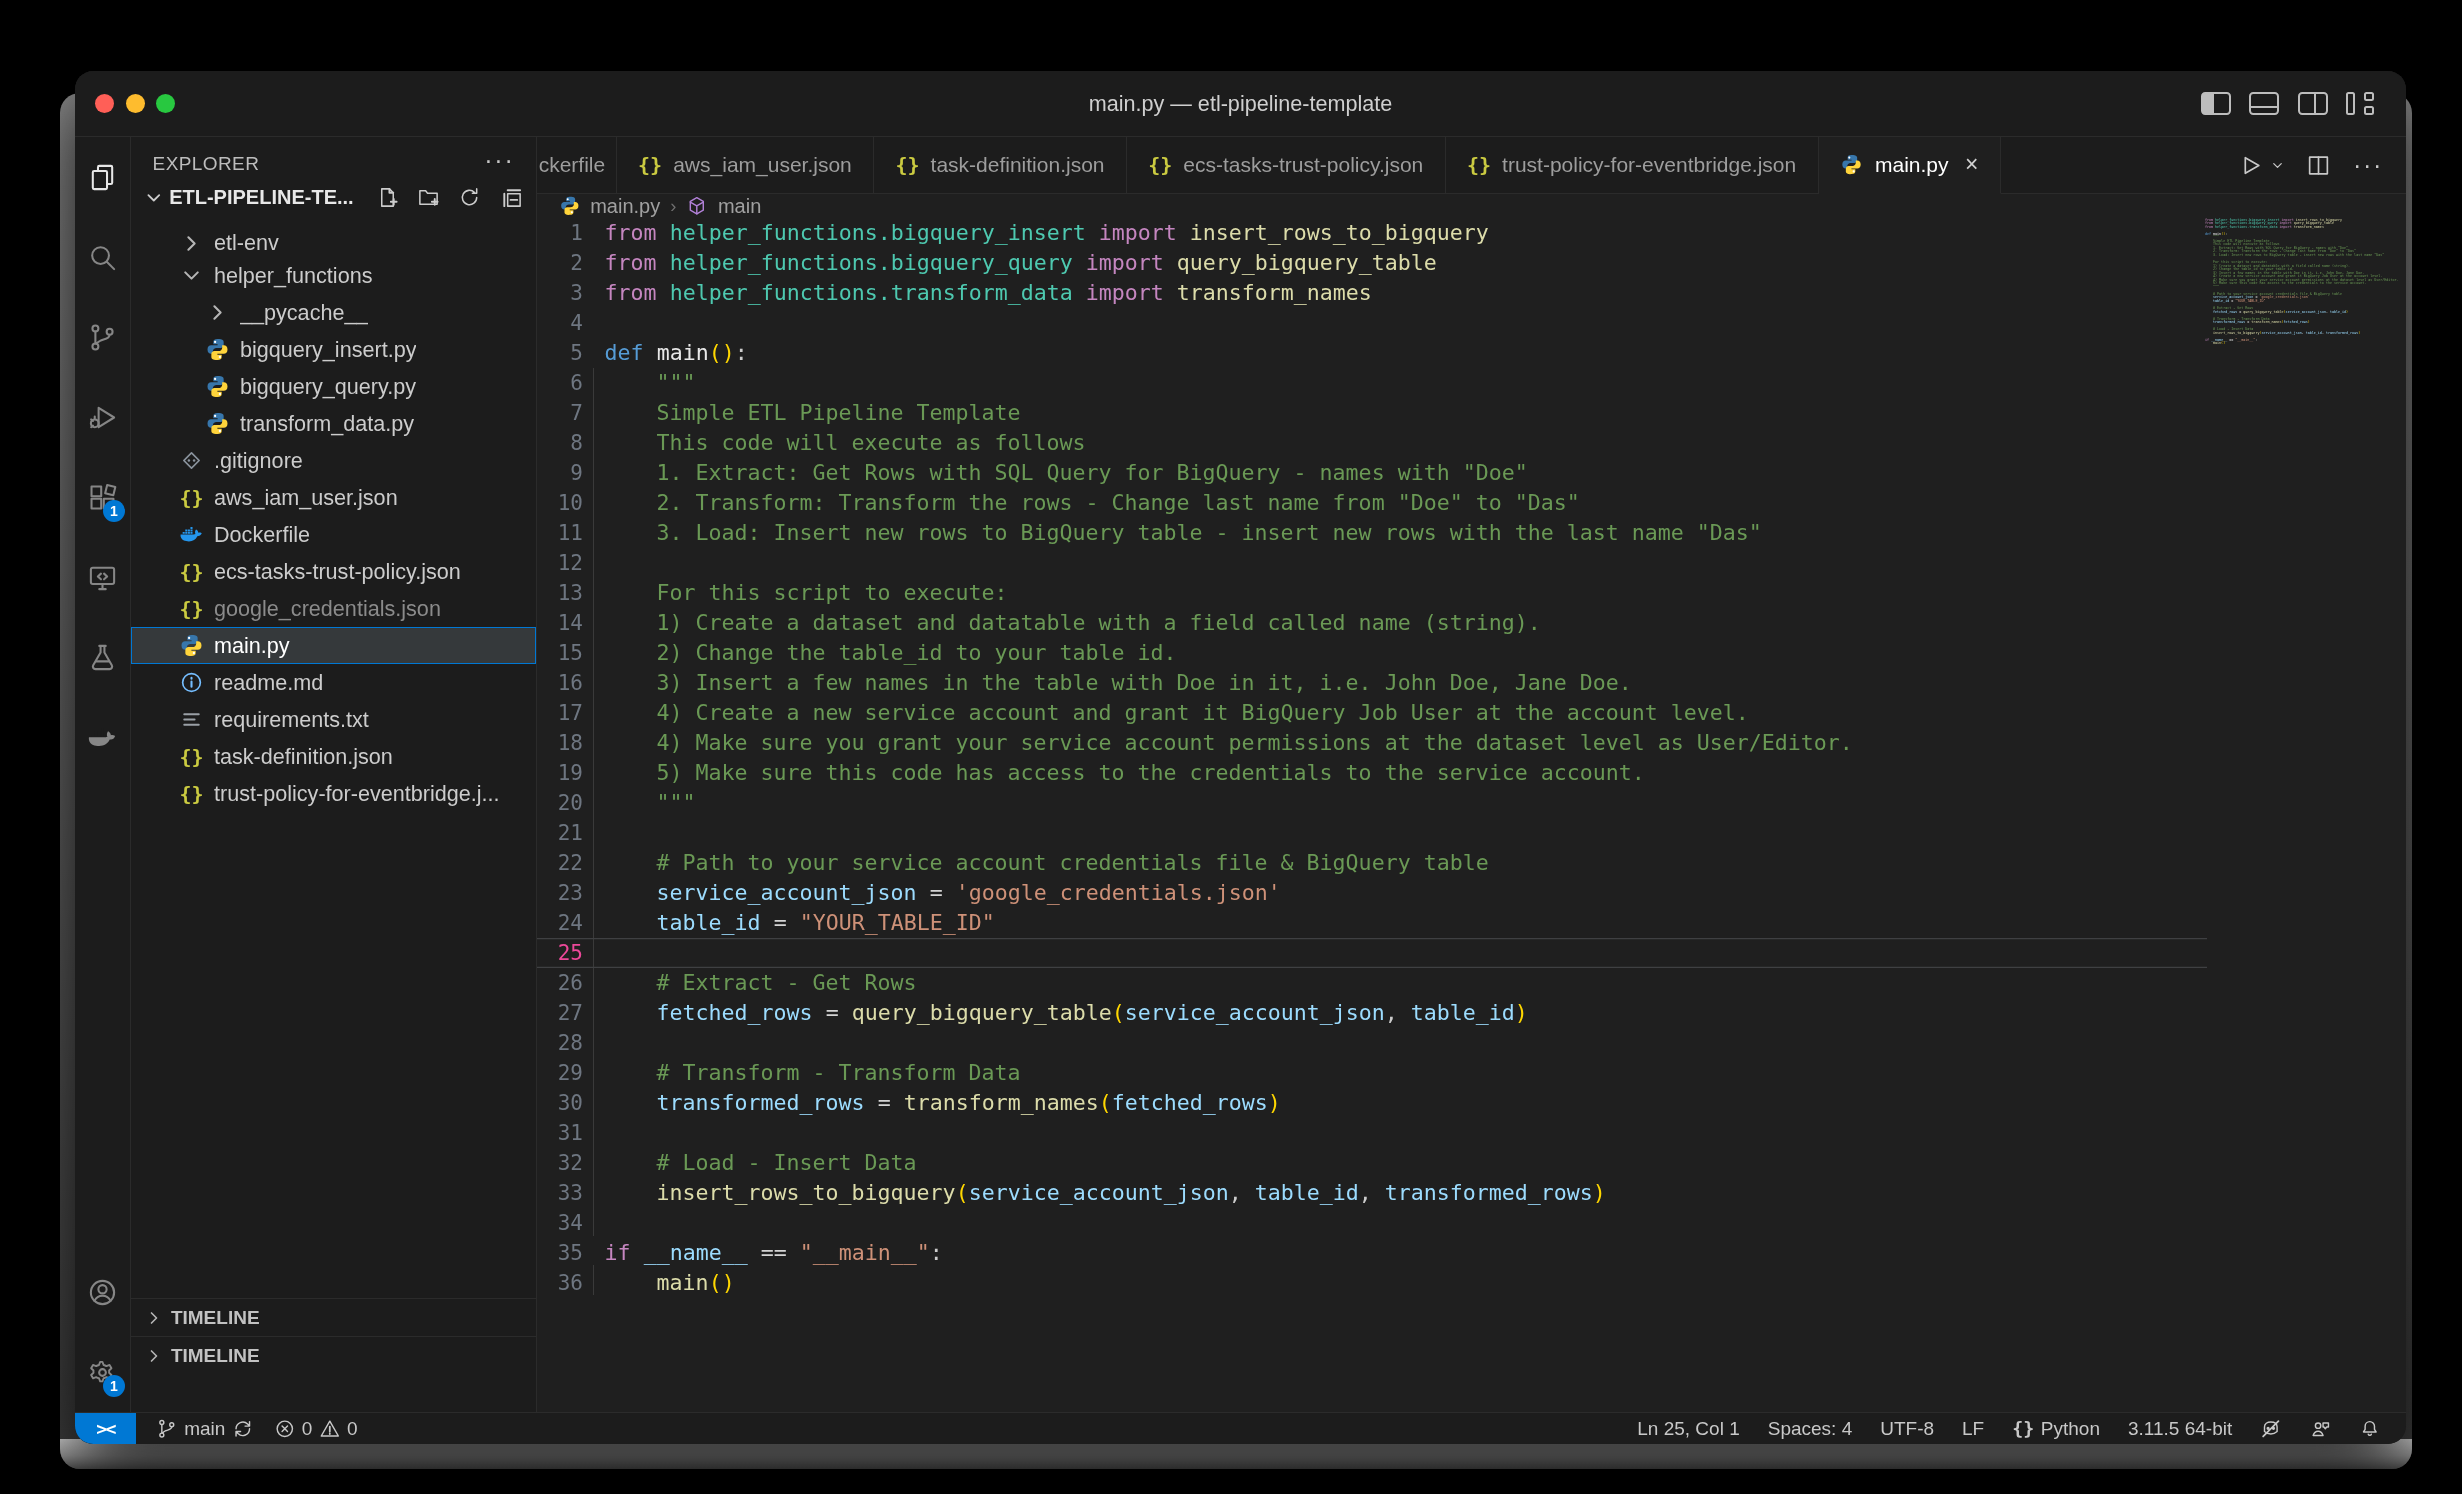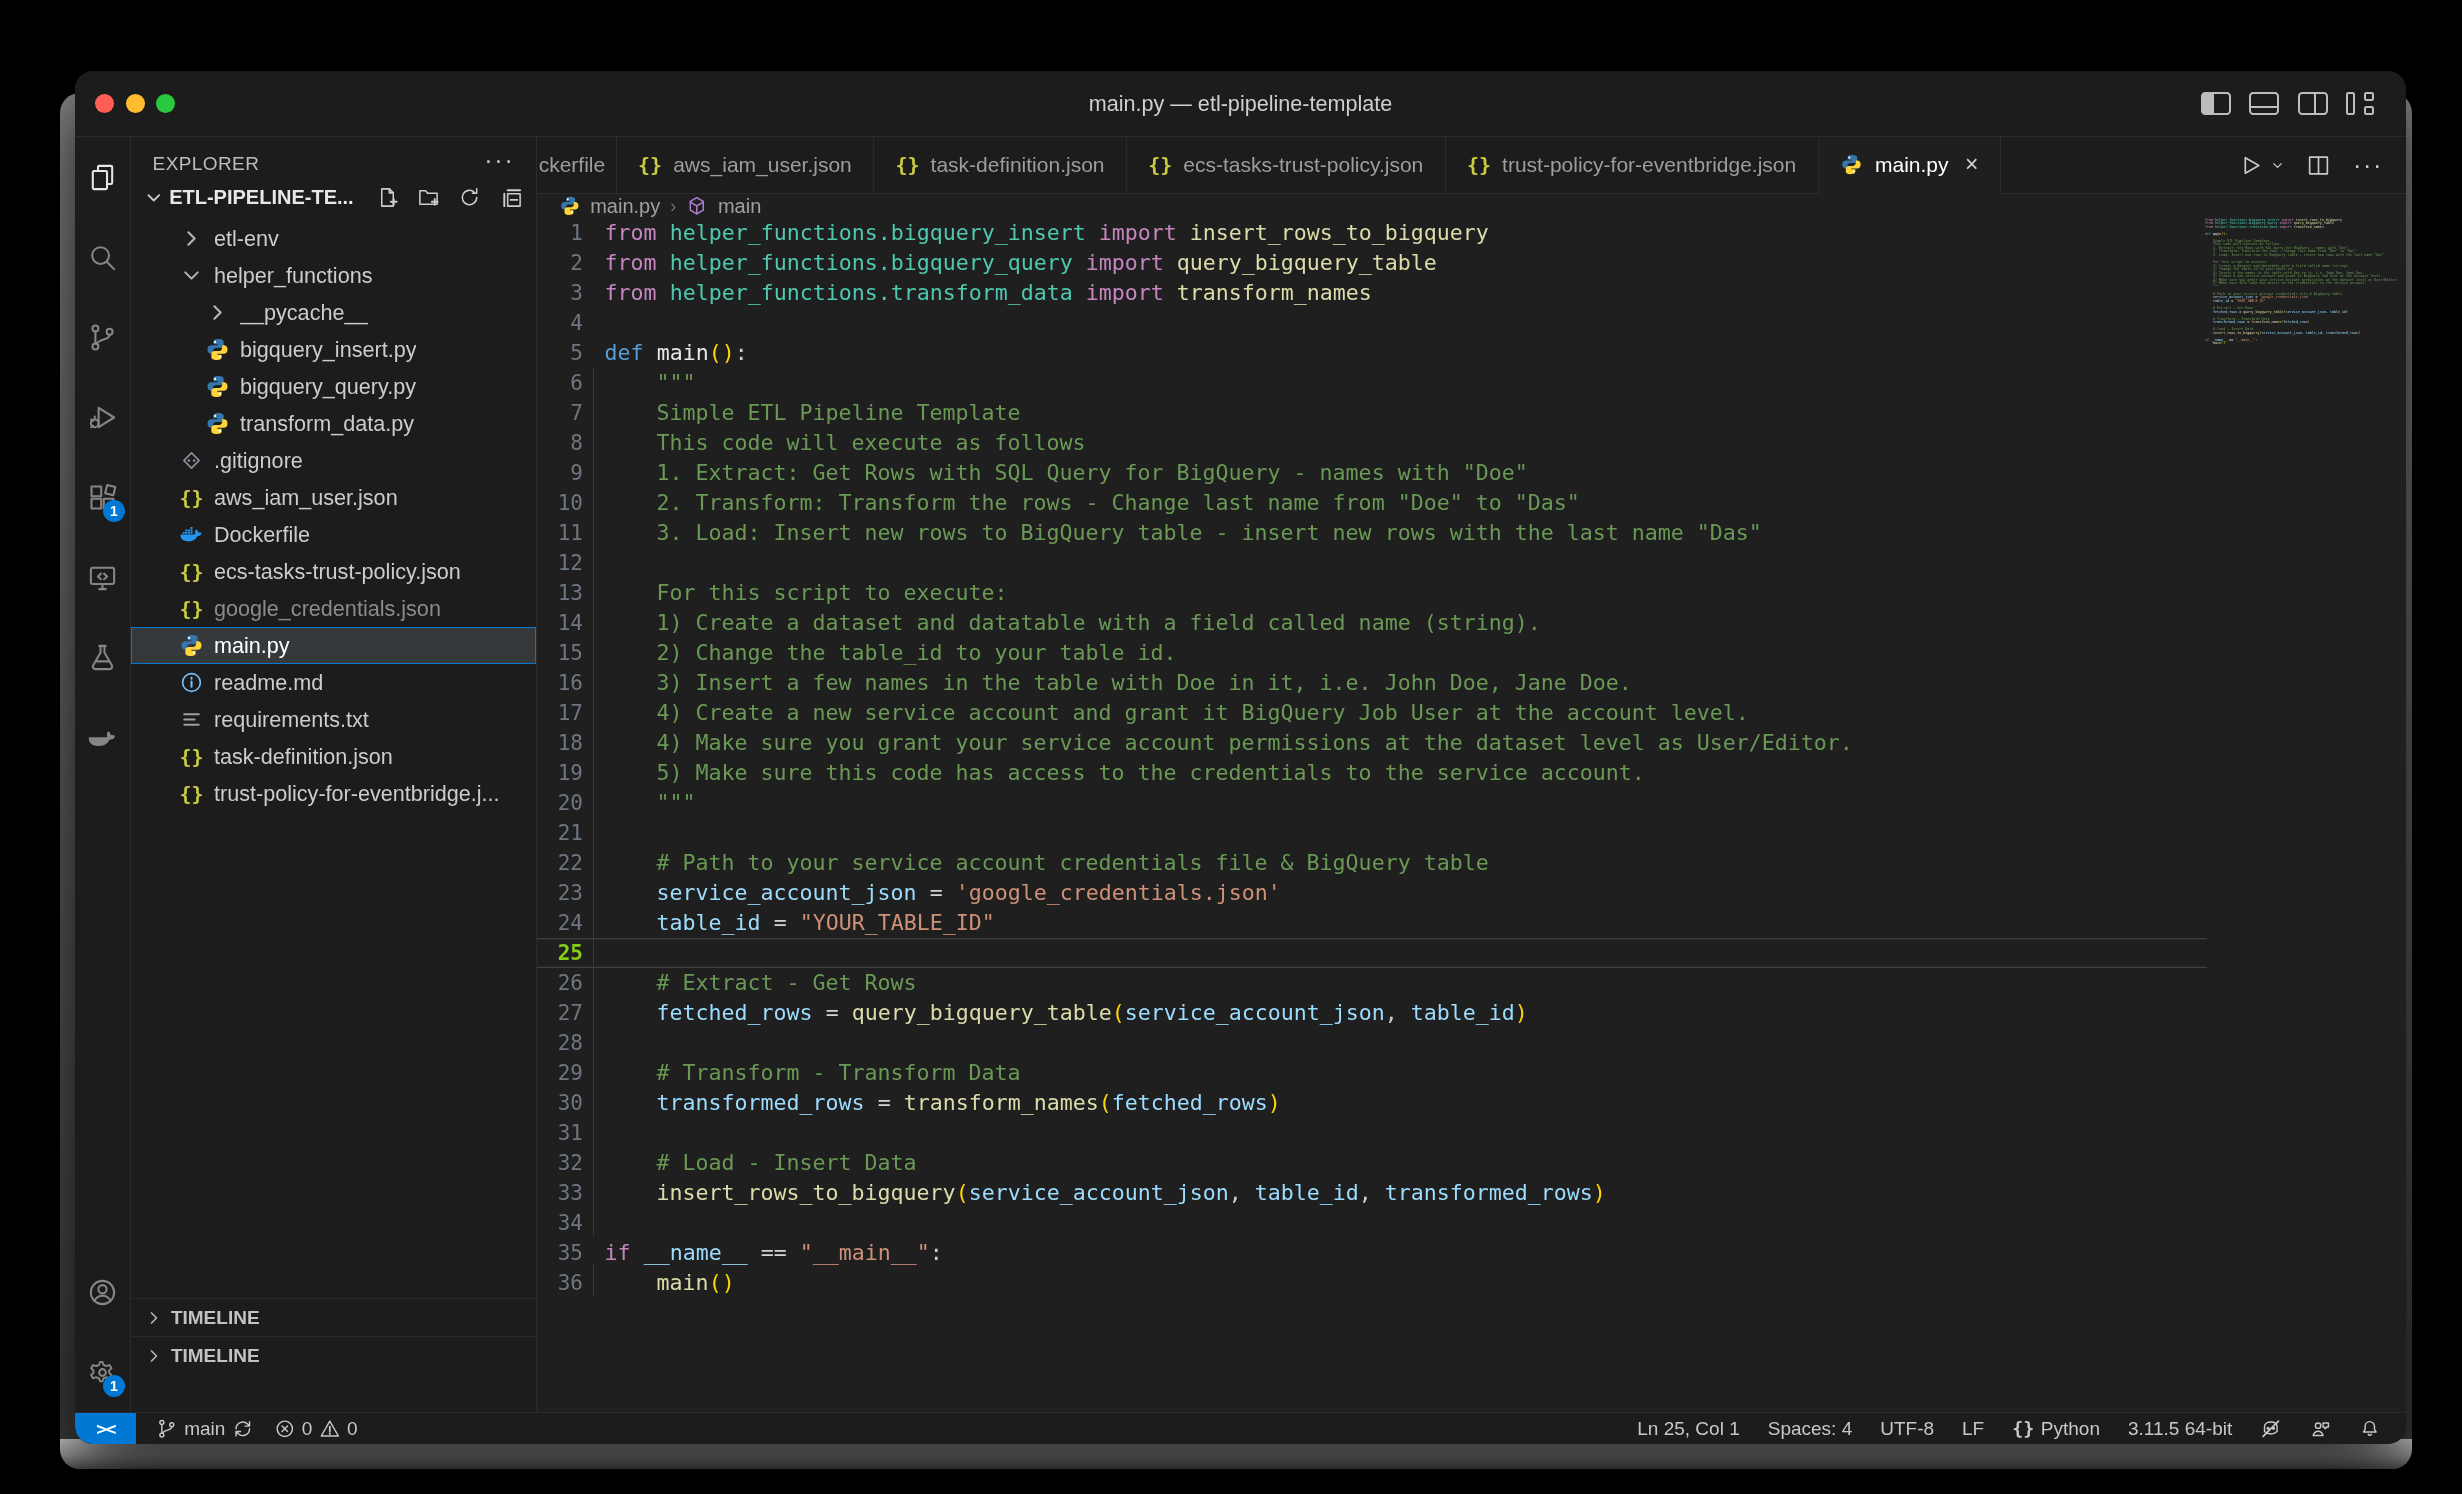--- a/index.html
+++ b/index.html
@@ -95,21 +95,21 @@
   .breadcrumb .ic { width:21.6px; height:21.6px; }
   .breadcrumb .sep { color:#6f6f6f; font-size:18.3px; }
 
   .code { position:relative; flex:1 1 auto; overflow:hidden;
     font-family:"DejaVu Sans Mono",monospace; font-size:21.6px; }
   .lines { position:absolute; left:0; top:0; width:1670px; }
   .line { height:30px; line-height:30px; display:flex; white-space:pre; padding-left:15px; }
   .line .ln { width:31px; text-align:right; margin-right:21.6px; color:#6e7681; flex:0 0 auto;
     font-size:21px; }
   .line.cur { box-shadow: inset 0 1.2px 0 #3f4042, inset 0 -1.2px 0 #3f4042; }
-  .line.cur .ln { color:#84cc16;font-weight:bold; }
+  .line.cur .ln { color:#ec4899; }
   .guide { position:absolute; width:1.2px; background:#3a3a3a; left:56px; }
   .tk-kc{color:#C586C0} .tk-kd{color:#569CD6} .tk-fn{color:#DCDCAA} .tk-fnd{color:#e8e8e8}
   .tk-cls{color:#4EC9B0} .tk-v{color:#9CDCFE} .tk-s{color:#CE9178} .tk-c{color:#6A9955}
   .tk-o{color:#d4d4d4} .tk-b{color:#FFD700} .tk-t{color:#cccccc}
 
   .minimap { position:absolute; left:1668px; top:0; width:202px; height:175px; overflow:hidden; }
   .mm-inner { transform-origin:0 0; transform:scale(0.155,0.118); width:7978px; }
   .mm-inner .line { padding-left:0; }
 
   
@@ -288,21 +288,21 @@
               </span>
               <span class="ic ">
                 <svg viewBox="0 0 24 24" width="100%" height="100%" fill="none" stroke="currentColor" stroke-width="1.6" stroke-linecap="round" stroke-linejoin="round">
                   <rect x="8" y="8" width="13" height="13"></rect>
                   <path d="M8 4.5h13M4.5 8v13M11 14.5h7" stroke-width="2"></path>
                 </svg>
               </span>
             </span>
         </div>
         <div class="filetree" id="filetree">
-            <div class="frow" style="padding-left: 47px;">
+            <div class="frow" style="padding-left: 47px; align-items: flex-end;">
               <span class="ic chev">
                 <svg viewBox="0 0 24 24" width="100%" height="100%" fill="none" stroke="currentColor" stroke-width="1.6" stroke-linecap="round" stroke-linejoin="round">
                   <path d="M9 6l6 6-6 6" stroke-width="2"></path>
                 </svg>
               </span>
               <span class="flabel">etl-env</span>
             </div>
             <div class="frow" style="padding-left: 47px;">
               <span class="ic chev">
                 <svg viewBox="0 0 24 24" width="100%" height="100%" fill="none" stroke="currentColor" stroke-width="1.6" stroke-linecap="round" stroke-linejoin="round">

